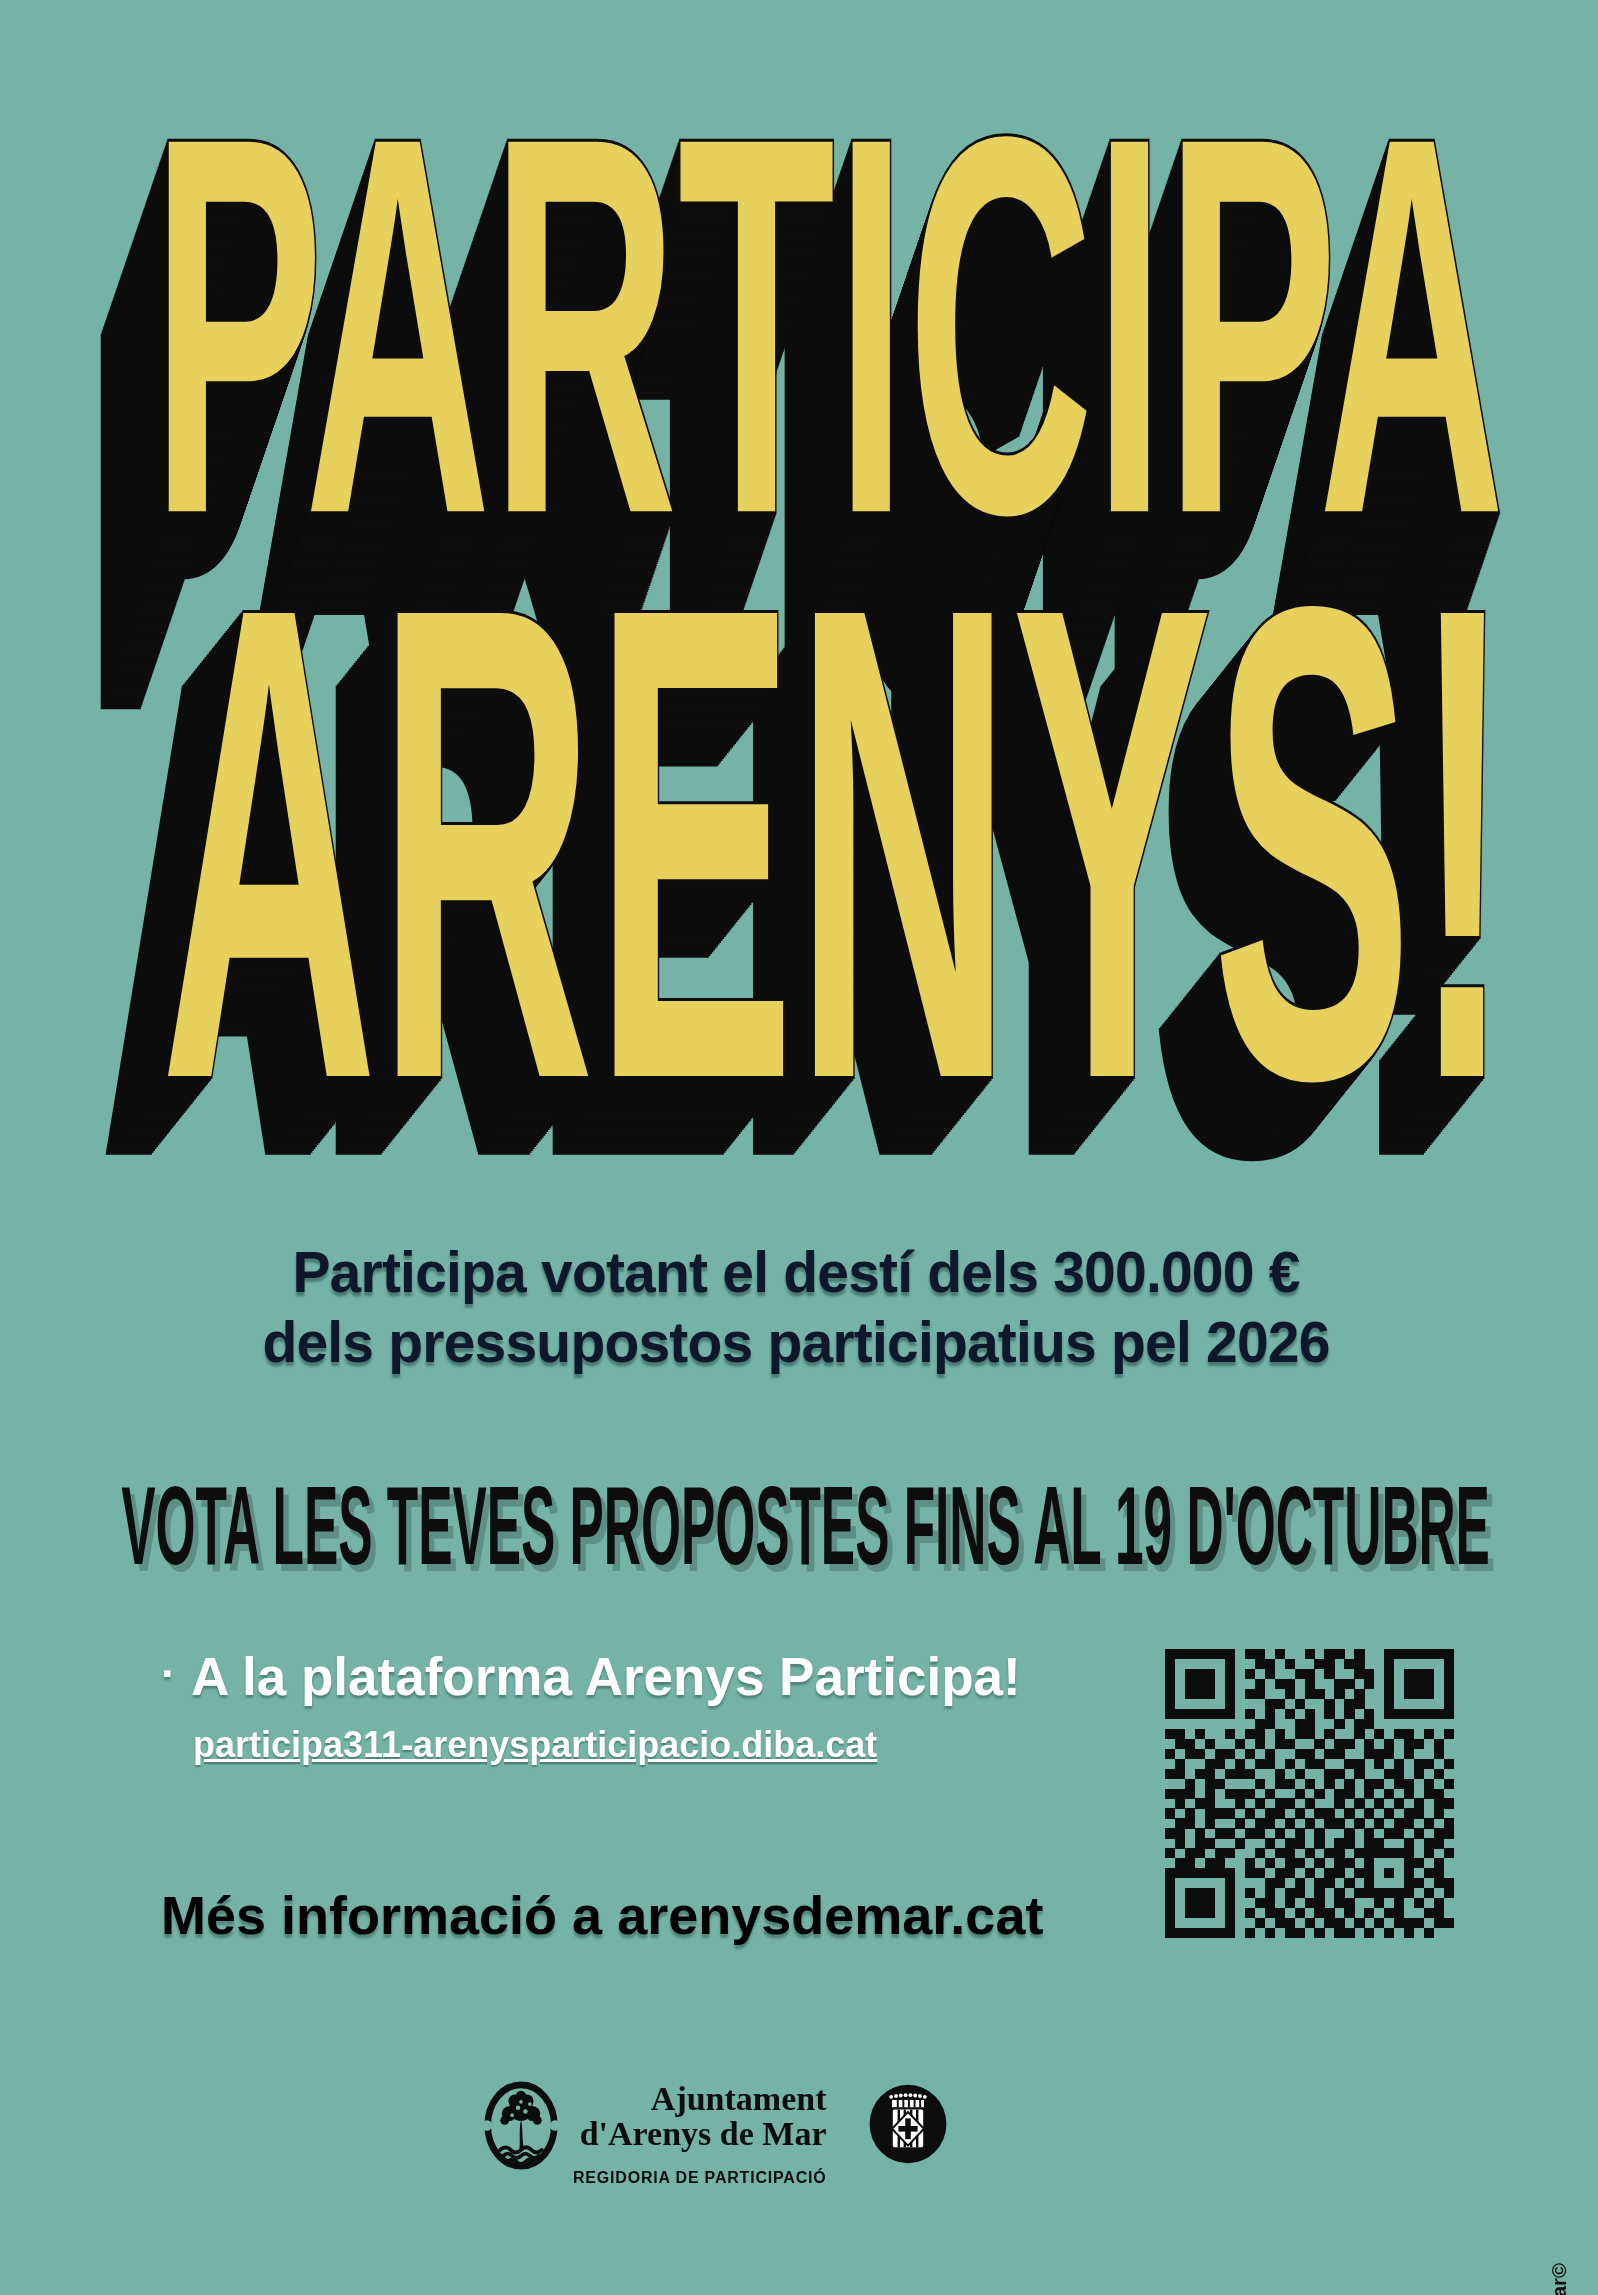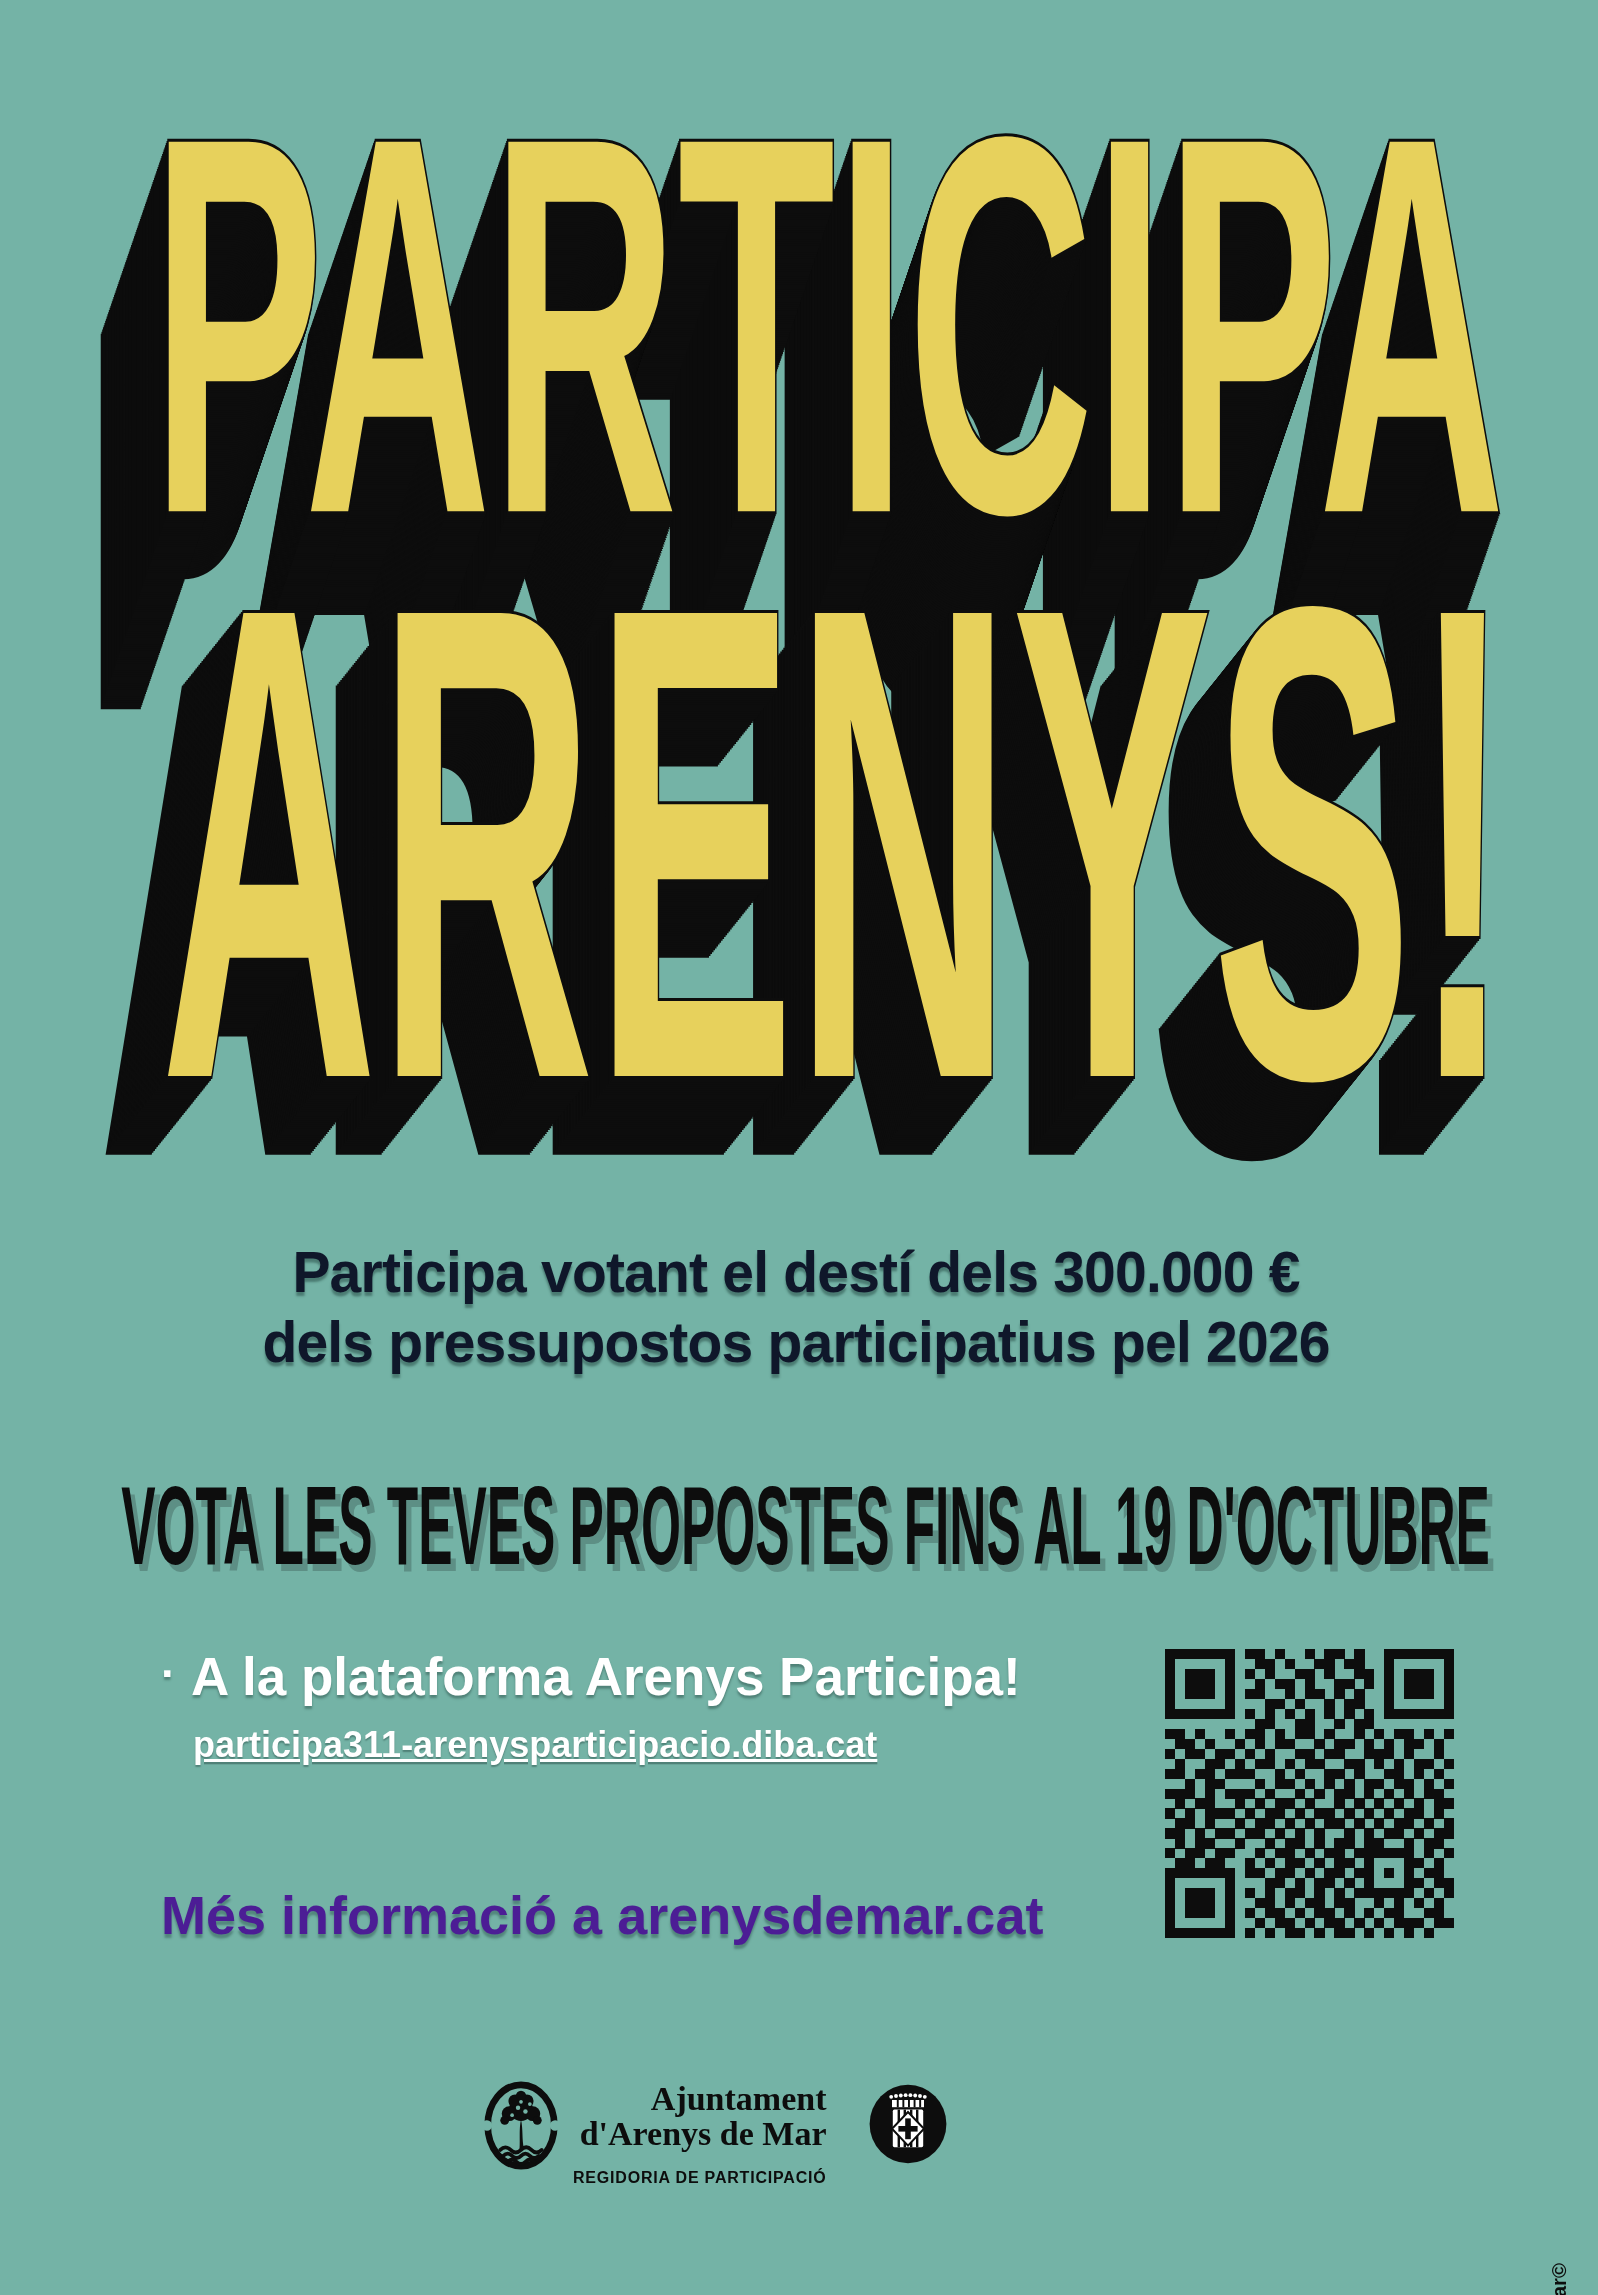--- a/index.html
+++ b/index.html
@@ -10,21 +10,21 @@
   .intro{position:absolute;left:0;right:0;top:1237px;text-align:center;color:#0f172a;
          font-weight:700;font-size:57px;line-height:70px;letter-spacing:-0.8px;
          text-shadow:0 3.8px 2.3px rgba(25,55,50,.45);}
   .bullets{position:absolute;left:161px;top:1650px;width:998px;color:#ffffff;}
   .bullet-line{font-weight:700;font-size:53px;line-height:1;white-space:nowrap;
                text-shadow:0 3px 2.3px rgba(25,55,50,.4);}
   .bullet-line .dot{display:inline-block;width:30px;font-size:45px;vertical-align:6px;}
   .bullet-url{font-weight:700;font-size:36px;line-height:1;margin:24px 0 0 32px;white-space:nowrap;
               text-shadow:0 2.3px 1.5px rgba(25,55,50,.4);text-decoration:underline;}
   .bullet-gap{margin-top:48px;}
-  .more-info{position:absolute;left:161px;top:1888px;color:#4c1d95;font-weight:700;font-size:54px;
+  .more-info{position:absolute;left:161px;top:1888px;color:#000000;font-weight:700;font-size:54px;
              line-height:1;white-space:nowrap;text-shadow:0 3.8px 2.3px rgba(20,50,45,.35);}
   #qr{position:absolute;left:1165px;top:1649px;width:289px;height:289px;}
   .footer-logo{position:absolute;display:flex;align-items:flex-start;text-align:right;}
   #aj-logo{left:484px;top:2081px;}
   #aj-logo .seal{width:74px;height:89px;}
   #aj-text{margin-left:15px;color:#0d0d0d;}
   .serif-line{font-family:"Liberation Serif",serif;font-weight:700;font-size:34px;line-height:35px;
               letter-spacing:0;}
   .dept-line{font-weight:700;font-size:16px;letter-spacing:0.8px;margin-top:18px;}
   #dp-logo{left:868px;top:2084px;}

